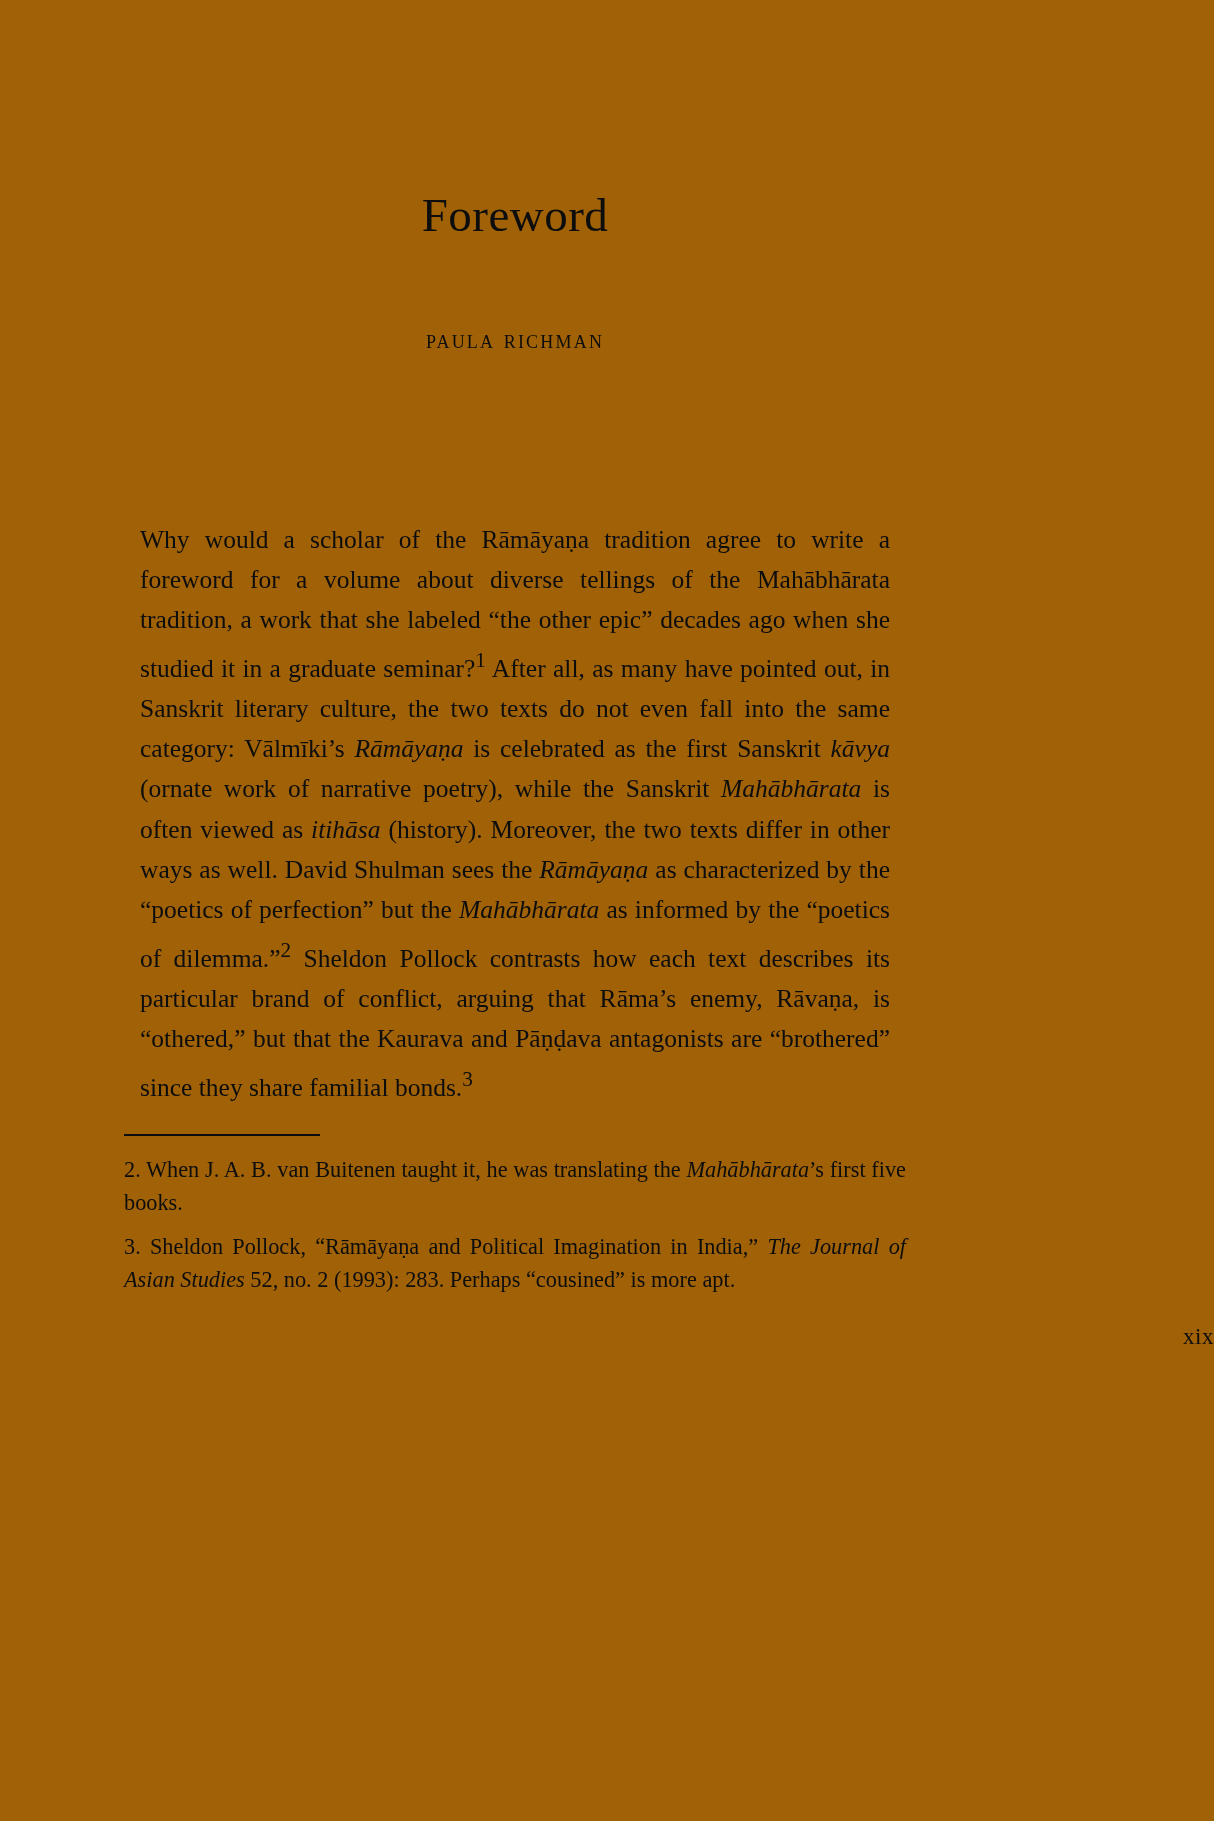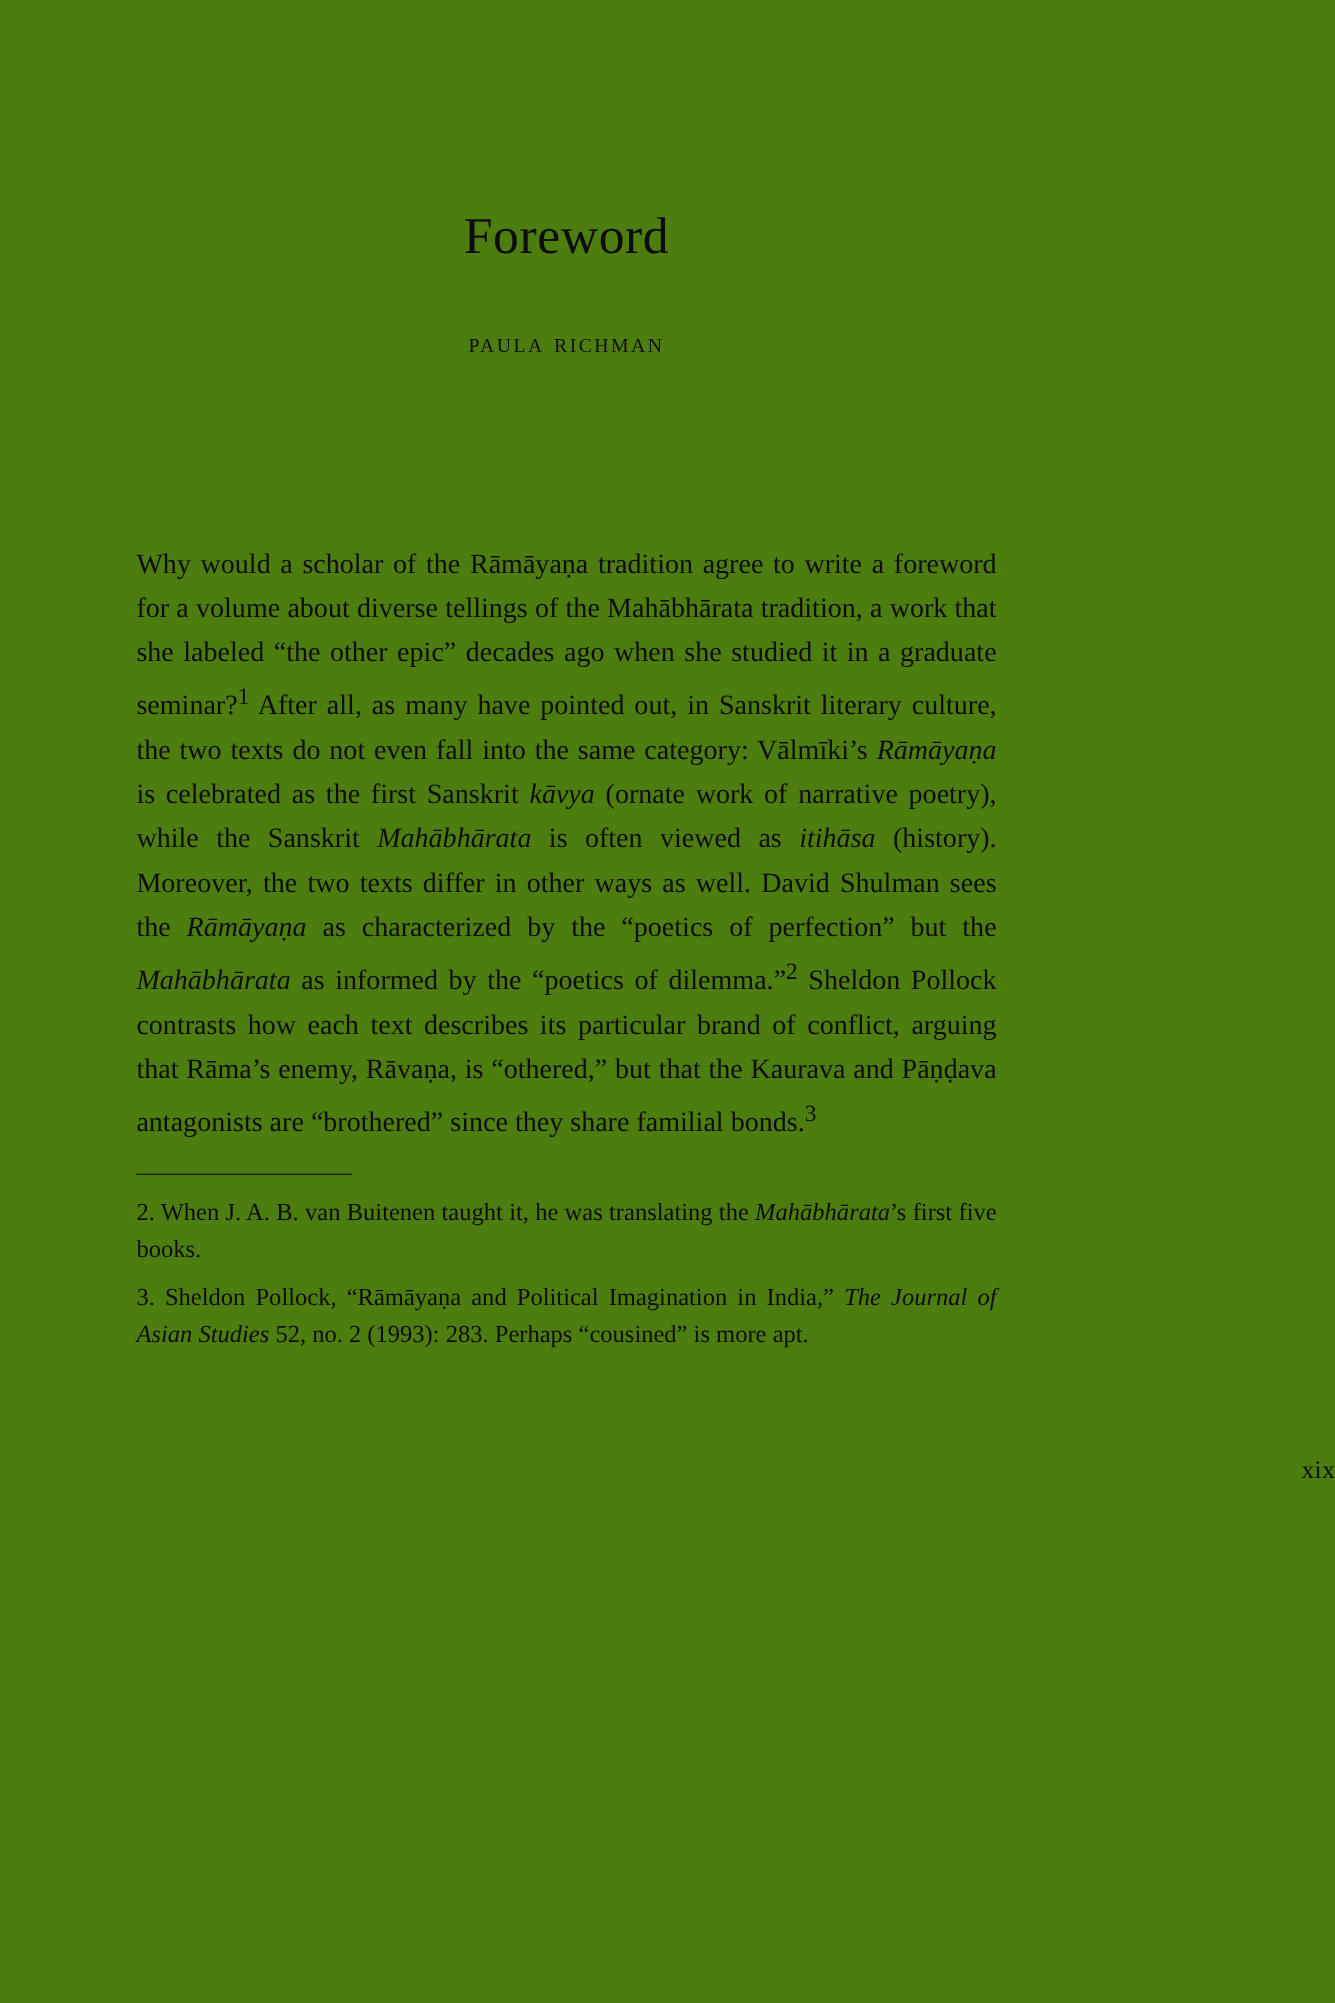--- a/index.html
+++ b/index.html
@@ -14,55 +14,55 @@
     color: #0d0d0d;
     position: relative;
     overflow: hidden;
   }
   .page {
     position: absolute;
     left: 0;
     top: 0;
     width: 1214px;
     height: 1821px;
-    background: #4d7c0f;
+    background: #a16207;
   }
   .content {
     position: absolute;
     left: 124px;
     top: 0;
     width: 782px;
   }
   .chapter-title {
     margin-top: 190px;
     text-align: center;
     font-size: 47px;
     font-weight: 400;
     letter-spacing: 0.5px;
     line-height: 1.1;
   }
   .author {
-    margin-top: 57px;
+    margin-top: 84px;
     text-align: center;
     font-size: 25px;
     letter-spacing: 2.2px;
     font-variant: small-caps;
     text-transform: lowercase;
   }
   .author::first-letter {
     font-size: 25px;
   }
   .author-inner {
     font-variant: small-caps;
   }
   .body-block {
     margin-top: 166px;
   }
   p.body-text {
-    margin: 0;
+    margin: 16px;
     font-size: 25.5px;
     line-height: 40.2px;
     text-align: justify;
     text-justify: inter-word;
     hyphens: manual;
   }
   p.body-text.indent {
     text-indent: 38px;
   }
   .rule {

